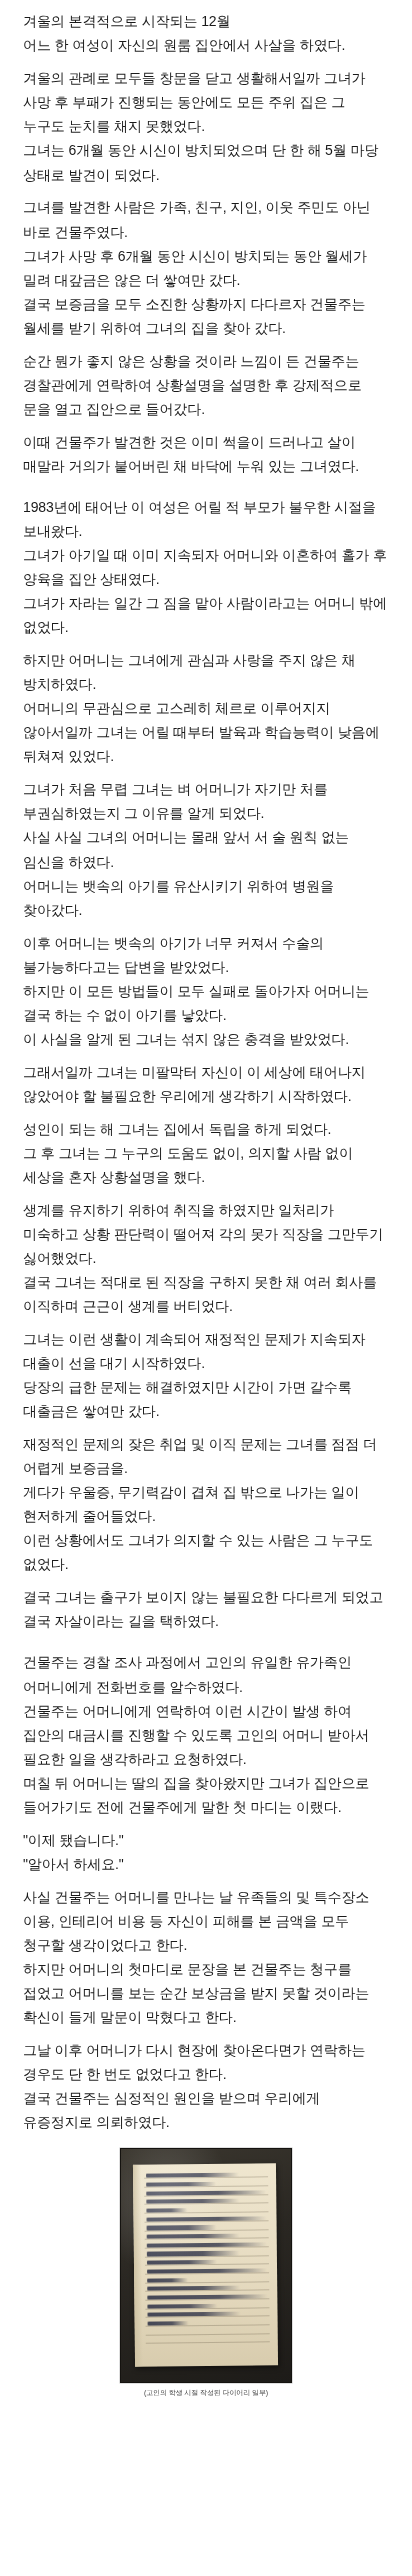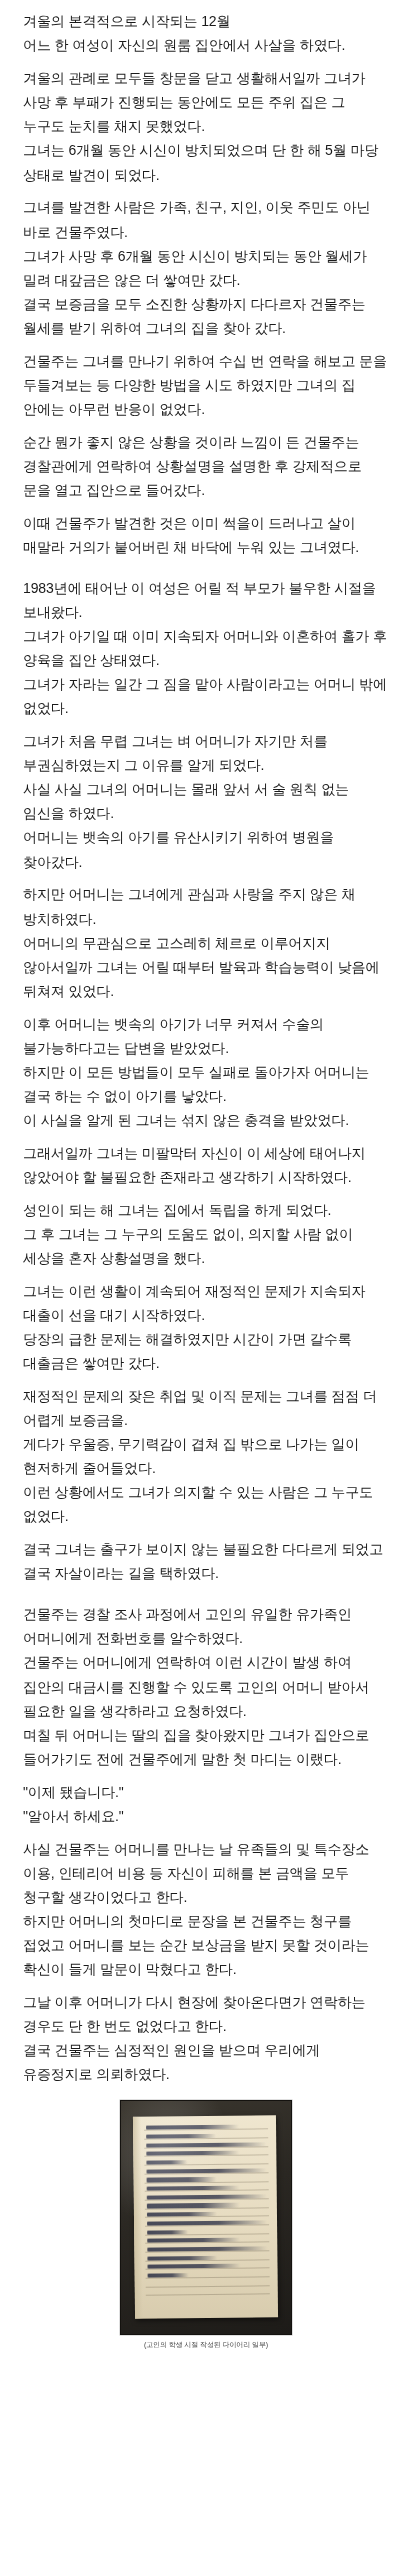--- a/index.html
+++ b/index.html
@@ -117,40 +117,41 @@
 
 <div class="page">
 
   <p class="para">겨울의 본격적으로 시작되는 12월
 어느 한 여성이 자신의 원룸 집안에서 사살을 하였다.</p>
   <p class="para">겨울의 관례로 모두들 창문을 닫고 생활해서일까 그녀가 사망 후 부패가 진행되는 동안에도 모든 주위 집은 그 누구도 눈치를 채지 못했었다.
 그녀는 6개월 동안 시신이 방치되었으며 단 한 해 5월 마당 상태로 발견이 되었다.</p>
   <p class="para">그녀를 발견한 사람은 가족, 친구, 지인, 이웃 주민도 아닌 바로 건물주였다.
 그녀가 사망 후 6개월 동안 시신이 방치되는 동안 월세가 밀려 대갚금은 않은 더 쌓여만 갔다.
 결국 보증금을 모두 소진한 상황까지 다다르자 건물주는 월세를 받기 위하여 그녀의 집을 찾아 갔다.</p>
-  <p class="para">건물주는 그녀를 만나기 위하여 수십 번 연락을 해보고 문을 두들겨보는 등 다양한 방법을 시도 하였지만 그녀의 집 안에는 아무런 반응이 없었다.</p>
   <p class="para">순간 뭔가 좋지 않은 상황을 것이라 느낌이 든 건물주는 경찰관에게 연락하여 상황설명을 설명한 후 강제적으로 문을 열고 집안으로 들어갔다.</p>
   <p class="para">이때 건물주가 발견한 것은 이미 썩을이 드러나고 살이 매말라 거의가 붙어버린 채 바닥에 누워 있는 그녀였다.</p>
 
   <div class="spacer-lg"></div>
 
   <p class="para">1983년에 태어난 이 여성은 어릴 적 부모가 불우한 시절을 보내왔다.
 그녀가 아기일 때 이미 지속되자 어머니와 이혼하여 홀가 후 양육을 집안 상태였다.
 그녀가 자라는 일간 그 짐을 맡아 사람이라고는 어머니 밖에 없었다.</p>
+  <p class="para">하지만 어머니는 그녀에게 관심과 사랑을 주지 않은 채 방치하였다.
+어머니의 무관심으로 고스레히 체르로 이루어지지 않아서일까 그녀는 어릴 때부터 발육과 학습능력이 낮음에 뒤쳐져 있었다.</p>
   <p class="para">그녀가 처음 무렵 그녀는 벼 어머니가 자기만 처를 부권심하였는지 그 이유를 알게 되었다.
 사실 사실 그녀의 어머니는 몰래 앞서 서 술 원칙 없는 임신을 하였다.
 어머니는 뱃속의 아기를 유산시키기 위하여 병원을 찾아갔다.</p>
-  <p class="para">하지만 어머니는 그녀에게 관심과 사랑을 주지 않은 채 방치하였다.
-어머니의 무관심으로 고스레히 체르로 이루어지지 않아서일까 그녀는 어릴 때부터 발육과 학습능력이 낮음에 뒤쳐져 있었다.</p>
   <p class="para">이후 어머니는 뱃속의 아기가 너무 커져서 수술의 불가능하다고는 답변을 받았었다.
 하지만 이 모든 방법들이 모두 실패로 돌아가자 어머니는 결국 하는 수 없이 아기를 낳았다.
 이 사실을 알게 된 그녀는 섞지 않은 충격을 받았었다.</p>
-  <p class="para">그래서일까 그녀는 미팔막터 자신이 이 세상에 태어나지 않았어야 할 불필요한 존재라고 생각하기 시작하였다.</p>
+  <p class="para">그래서일까 그녀는 미팔막터 자신이 이 세상에 태어나지 않았어야 할 불필요한 우리에게 생각하기 시작하였다.</p>
   <p class="para">성인이 되는 해 그녀는 집에서 독립을 하게 되었다.
 그 후 그녀는 그 누구의 도움도 없이, 의지할 사람 없이 세상을 혼자 상황설명을 했다.</p>
+  <p class="para">생계를 유지하기 위하여 취직을 하였지만 일처리가 미숙하고 상황 판단력이 떨어져 각의 못가 직장을 그만두기 싫어했었다.
+결국 그녀는 적대로 된 직장을 구하지 못한 채 여러 회사를 이직하며 근근이 생계를 버티었다.</p>
   <p class="para">그녀는 이런 생활이 계속되어 재정적인 문제가 지속되자 대출이 선을 대기 시작하였다.
 당장의 급한 문제는 해결하였지만 시간이 가면 갈수록 대출금은 쌓여만 갔다.</p>
   <p class="para">재정적인 문제의 잦은 취업 및 이직 문제는 그녀를 점점 더 어렵게 보증금을.
 게다가 우울증, 무기력감이 겹쳐 집 밖으로 나가는 일이 현저하게 줄어들었다.
 이런 상황에서도 그녀가 의지할 수 있는 사람은 그 누구도 없었다.</p>
   <p class="para">결국 그녀는 출구가 보이지 않는 불필요한 다다르게 되었고 결국 자살이라는 길을 택하였다.</p>
 
   <div class="spacer-lg"></div>
 
   <p class="para">건물주는 경찰 조사 과정에서 고인의 유일한 유가족인 어머니에게 전화번호를 알수하였다.

